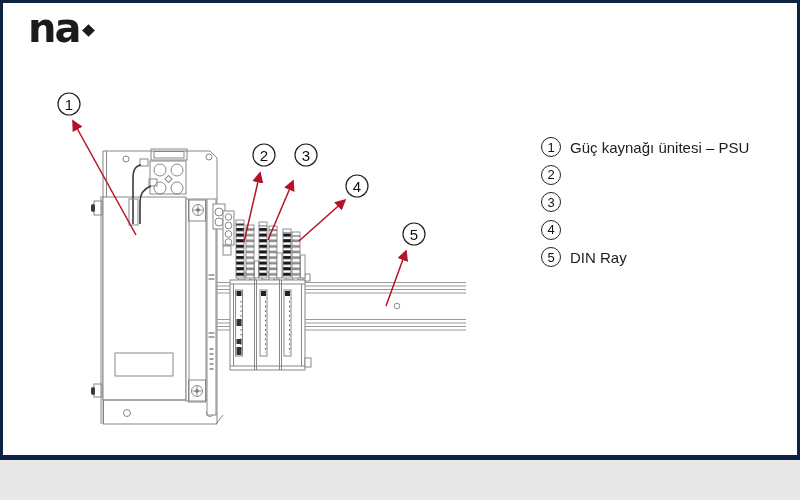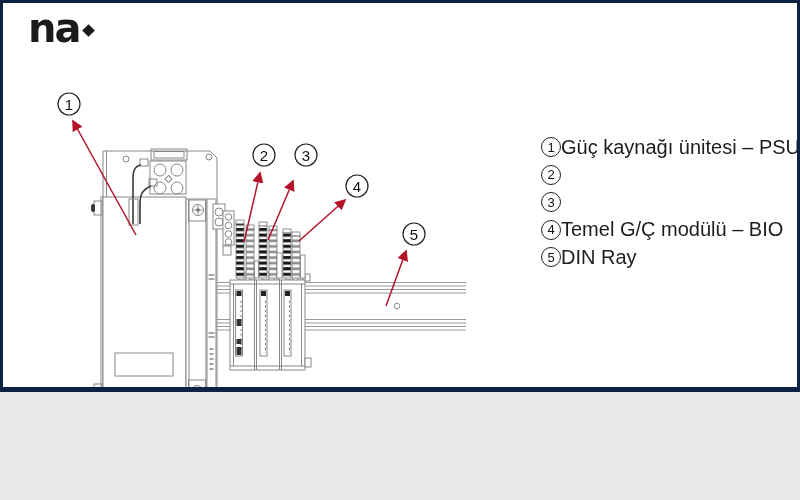--- a/index.html
+++ b/index.html
@@ -1,17 +1,17 @@
 <!DOCTYPE html>
 <html><head>
 <meta charset="utf-8">
 <style>
   html,body{margin:0;padding:0;background:#e8e8e8;}
   #page{
-    position:relative;width:800px;height:392px;background:#ffffff;
+    position:relative;width:800px;height:460px;background:#ffffff;
     border:3px solid #0e2342;border-bottom-width:5px;box-sizing:border-box;
     overflow:hidden;font-family:"Liberation Sans",sans-serif;
   }
   
   #logo{
     position:absolute;left:25px;top:4px;display:flex;align-items:center;
     font-family:"DejaVu Sans","Liberation Sans",sans-serif;
     font-weight:900;font-size:40px;letter-spacing:-2px;color:#1b1b1b;line-height:42px;
     user-select:none;
   }
@@ -20,21 +20,21 @@
     display:inline-block;margin:4px 5px 0 5px;
   }
   
   #legend{position:absolute;left:538px;top:134px;}
   .legend-row{display:flex;align-items:center;height:20px;margin-bottom:7.6px;}
   .legend-num{
     flex:0 0 auto;width:20px;height:20px;border:1.4px solid #222;border-radius:50%;
     box-sizing:border-box;display:flex;align-items:center;justify-content:center;
     font-size:13px;color:#111;background:#fff;
   }
-  .legend-label{font-size:20px;color:#1d1d1d;white-space:nowrap;}
+  .legend-label{margin-left:9px;font-size:15px;color:#1d1d1d;white-space:nowrap;}
   
   #diagram{position:absolute;left:0;top:0;width:800px;height:500px;}
 </style>
 </head>
 <body>
 
 <div id="page">
 
   <div id="logo">
     <span>na</span>
@@ -258,21 +258,20 @@
       <span class="legend-label">Güç kaynağı ünitesi – PSU</span>
     </div>
     <div class="legend-row">
       <span class="legend-num">2</span>
     </div>
     <div class="legend-row">
       <span class="legend-num">3</span>
     </div>
     <div class="legend-row">
       <span class="legend-num">4</span>
-      <span class="legend-label">Temel G/Ç modülü – BIO</span>
     </div>
     <div class="legend-row">
       <span class="legend-num">5</span>
       <span class="legend-label">DIN Ray</span>
     </div>
   </div>
 
 </div>
 
 </body></html>

